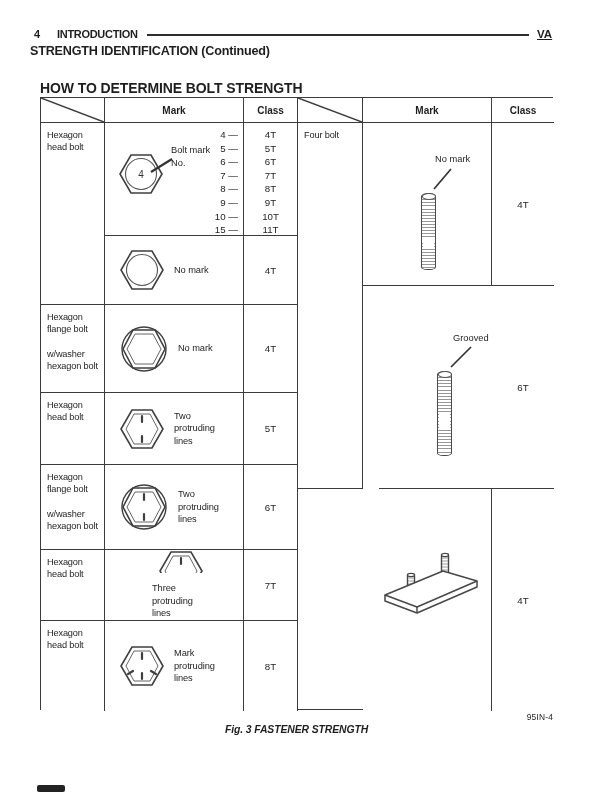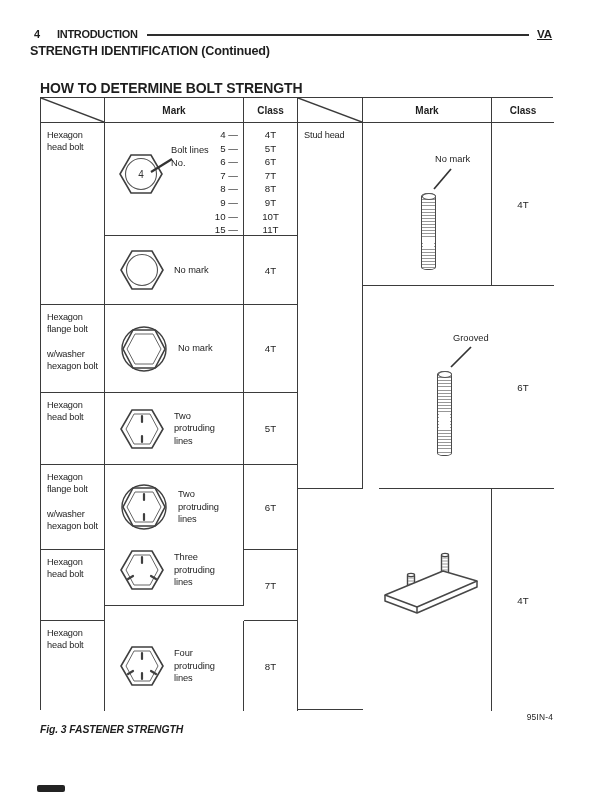--- a/index.html
+++ b/index.html
@@ -33,21 +33,21 @@
   .ov { position:absolute; left:0; top:0; pointer-events:none; }
   
   .stud { position:absolute; width:15px; box-sizing:border-box; border:1.3px solid #4a4a4a;
     border-radius:7px 7px 6px 6px / 3.5px 3.5px 3px 3px;
     background:repeating-linear-gradient(to bottom, #ffffff 0px, #ffffff 2.1px, #979797 2.1px, #979797 3.1px); }
   .stud .cap { position:absolute; left:-0.5px; right:-0.5px; top:-1px; height:6.5px; border:1.1px solid #555;
     border-radius:50%; background:#fff; box-sizing:border-box; }
   .stud .gap { position:absolute; left:1px; right:1px; background:#fff; }
   
   .figcode { left:413px; top:712px; width:140px; text-align:right; font-size:8.4px; letter-spacing:0.2px; }
-  .caption { left:40px; top:724px; width:513px; font-size:10.4px; font-weight:bold; font-style:italic; letter-spacing:-0.1px; }
+  .caption { left:40px; top:724px; width:513px; text-align:center; font-size:10.4px; font-weight:bold; font-style:italic; letter-spacing:-0.1px; }
   .artifact { left:37px; top:785px; width:28px; height:7px; background:#232323; border-radius:2px; }
 </style>
 </head>
 <body>
 
 <div class="abs pagenum">4</div>
 <div class="abs section">INTRODUCTION</div>
 <div class="abs hrule"></div>
 <div class="abs modelcode">VA</div>
 <div class="abs doctitle">STRENGTH IDENTIFICATION (Continued)</div>
@@ -85,21 +85,21 @@
 
   <div class="cell" style="left:64px;top:25px;width:139px;height:113px;">
     <svg style="position:absolute;left:13px;top:30px;" width="46" height="42">
       <polygon points="13,2 33,2 44,21 33,40 13,40 2,21" fill="none" stroke="#3f3f3f" stroke-width="1.6"></polygon>
       <circle cx="23" cy="21" r="15.5" fill="none" stroke="#555" stroke-width="1.1"></circle>
       <text x="23" y="25" text-anchor="middle" font-size="10" fill="#333">4</text>
     </svg>
     <svg class="ov" style="left:44px;top:33px;" width="26" height="18">
       <line x1="23" y1="3" x2="2" y2="16" stroke="#333" stroke-width="2.2"></line>
     </svg>
-    <span class="ptrlbl">Bolt lines No.</span>
+    <span class="ptrlbl">Bolt mark No.</span>
     <div class="marklist">
         <div>4 —</div>
         <div>5 —</div>
         <div>6 —</div>
         <div>7 —</div>
         <div>8 —</div>
         <div>9 —</div>
         <div>10 —</div>
         <div>15 —</div>
       </div>
@@ -152,46 +152,46 @@
       <circle cx="25" cy="23" r="22" fill="none" stroke="#3f3f3f" stroke-width="1.4"></circle>
       <polygon points="14,4 36,4 46,23 36,42 14,42 4,23" fill="none" stroke="#3f3f3f" stroke-width="1.6"></polygon>
       <polygon points="16,8 34,8 42,23 34,38 16,38 8,23" fill="none" stroke="#666" stroke-width="1"></polygon>
       <line x1="25" y1="10" x2="25" y2="16" stroke="#3f3f3f" stroke-width="2.2" stroke-linecap="round"></line>
       <line x1="25" y1="30" x2="25" y2="36" stroke="#3f3f3f" stroke-width="2.2" stroke-linecap="round"></line>
     </svg>
     <span class="txt">Two protruding lines</span>
   </div>
   <div class="cell cls" style="left:203px;top:367px;width:54px;height:85px;">6T</div>
 
-  <div class="cell mk" style="left:64px;top:437px;width:139px;height:71px;">
+  <div class="cell mk" style="left:64px;top:452px;width:139px;height:71px;flex-direction:column;">
     <svg width="46" height="42">
       <polygon points="13,2 33,2 44,21 33,40 13,40 2,21" fill="none" stroke="#3f3f3f" stroke-width="1.6"></polygon>
       <polygon points="15,6 31,6 39,21 31,36 15,36 7,21" fill="none" stroke="#666" stroke-width="1"></polygon>
       <line x1="23" y1="8" x2="23" y2="14" stroke="#3f3f3f" stroke-width="2.2" stroke-linecap="round"></line>
       <line x1="9" y1="30" x2="14" y2="27" stroke="#3f3f3f" stroke-width="2.2" stroke-linecap="round"></line>
       <line x1="32" y1="27" x2="37" y2="30" stroke="#3f3f3f" stroke-width="2.2" stroke-linecap="round"></line>
     </svg>
     <span class="txt">Three protruding lines</span>
   </div>
   <div class="cell cls" style="left:203px;top:452px;width:54px;height:71px;">7T</div>
 
   <div class="cell mk no-b" style="left:64px;top:523px;width:139px;height:90px;">
     <svg width="46" height="42">
       <polygon points="13,2 33,2 44,21 33,40 13,40 2,21" fill="none" stroke="#3f3f3f" stroke-width="1.6"></polygon>
       <polygon points="15,6 31,6 39,21 31,36 15,36 7,21" fill="none" stroke="#666" stroke-width="1"></polygon>
       <line x1="23" y1="8" x2="23" y2="14" stroke="#3f3f3f" stroke-width="2.2" stroke-linecap="round"></line>
       <line x1="23" y1="28" x2="23" y2="34" stroke="#3f3f3f" stroke-width="2.2" stroke-linecap="round"></line>
       <line x1="9" y1="29" x2="14" y2="26" stroke="#3f3f3f" stroke-width="2.2" stroke-linecap="round"></line>
       <line x1="32" y1="26" x2="37" y2="29" stroke="#3f3f3f" stroke-width="2.2" stroke-linecap="round"></line>
     </svg>
-    <span class="txt">Four protruding lines</span>
+    <span class="txt">Mark protruding lines</span>
   </div>
   <div class="cell cls no-b" style="left:203px;top:523px;width:54px;height:90px;">8T</div>
 
-  <div class="cell lbl" style="left:257px;top:25px;width:65px;height:366px;">Stud head</div>
+  <div class="cell lbl" style="left:257px;top:25px;width:65px;height:366px;">Four bolt</div>
 
   <div class="cell" style="left:322px;top:25px;width:129px;height:163px;">
     <span class="cellnote" style="left:72px;top:31px;">No mark</span>
     <svg class="ov" width="129" height="163">
       <line x1="88" y1="46" x2="71" y2="66" stroke="#333" stroke-width="1.7"></line>
       <polygon points="0,0 9,-3.2 9,3.2" transform="translate(68,70) rotate(130)" fill="#333"></polygon>
     </svg>
     <div class="stud" style="left:58px;top:70px;height:77px;">
       <div class="cap"></div>
       <div class="gap" style="top:48px;height:7px;"></div>

